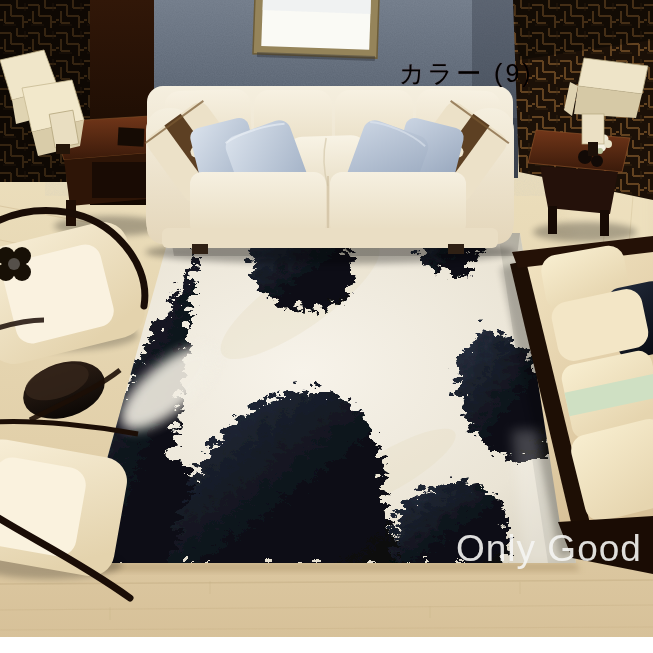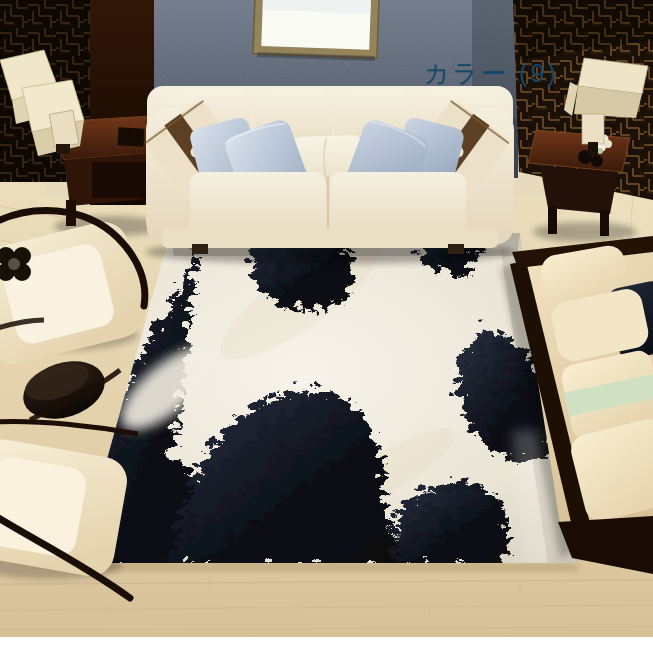--- a/index.html
+++ b/index.html
@@ -1,20 +1,20 @@
 <!DOCTYPE html>
 <html><head>
 <meta charset="utf-8">
 <style>
   html,body{margin:0;padding:0;background:#ffffff;}
   .stage{position:relative;width:653px;height:653px;overflow:hidden;background:#fff;
          font-family:"Liberation Sans",sans-serif;}
   .stage svg{position:absolute;left:0;top:0;display:block;}
-  .color-label{position:absolute;left:424px;top:57px;width:180px;
-      font:500 25px "Liberation Sans",sans-serif;color:#0c4a6e;letter-spacing:3px;
+  .color-label{position:absolute;left:399px;top:57px;width:180px;
+      font:500 25px "Liberation Sans",sans-serif;color:#000000;letter-spacing:3px;
       text-shadow:0 0 1px rgba(120,20,20,.35);white-space:nowrap;}
   .watermark{position:absolute;left:456px;top:528px;
       font:400 37px "Liberation Sans",sans-serif;color:rgba(245,245,243,.9);
       letter-spacing:1px;white-space:nowrap;}
 </style>
 </head>
 <body>
 
 <figure class="stage" style="margin:0" aria-label="Overhead living room scene: black-and-white cowhide-print rug on wood floor, cream leather sofa with silver-blue and brown-band pillows, two cream lounge chairs, side tables with cube lamps, chaise bench with cream pillows, lattice screen walls">
 
@@ -330,14 +330,15 @@
             <rect x="-48" y="-44" width="96" height="88" rx="16" fill="url(#pillowCream)"></rect>
           </g>
     </g>
     <polygon points="558,522 653,516 653,574 572,558" fill="#1a0c04"></polygon>
   </g>
 
   <rect x="0" y="637" width="653" height="16" fill="#ffffff"></rect>
 </svg>
 
 <div class="color-label">カラー (9)</div>
+<div class="watermark">Only Good</div>
 
 </figure>
 
 </body></html>

